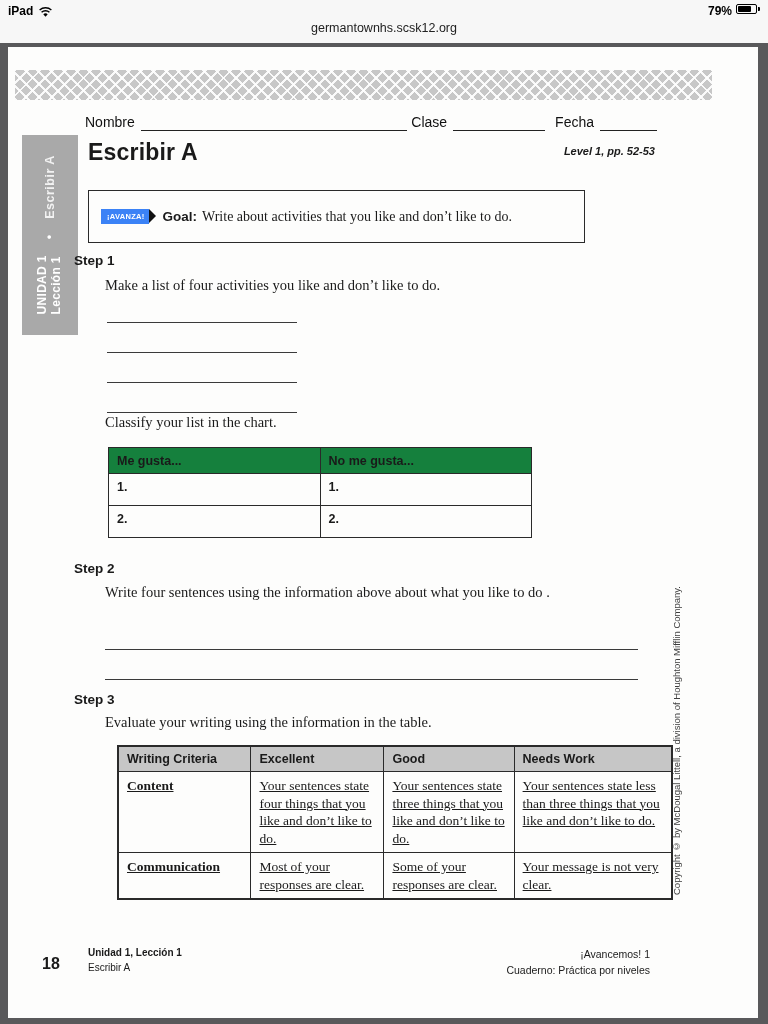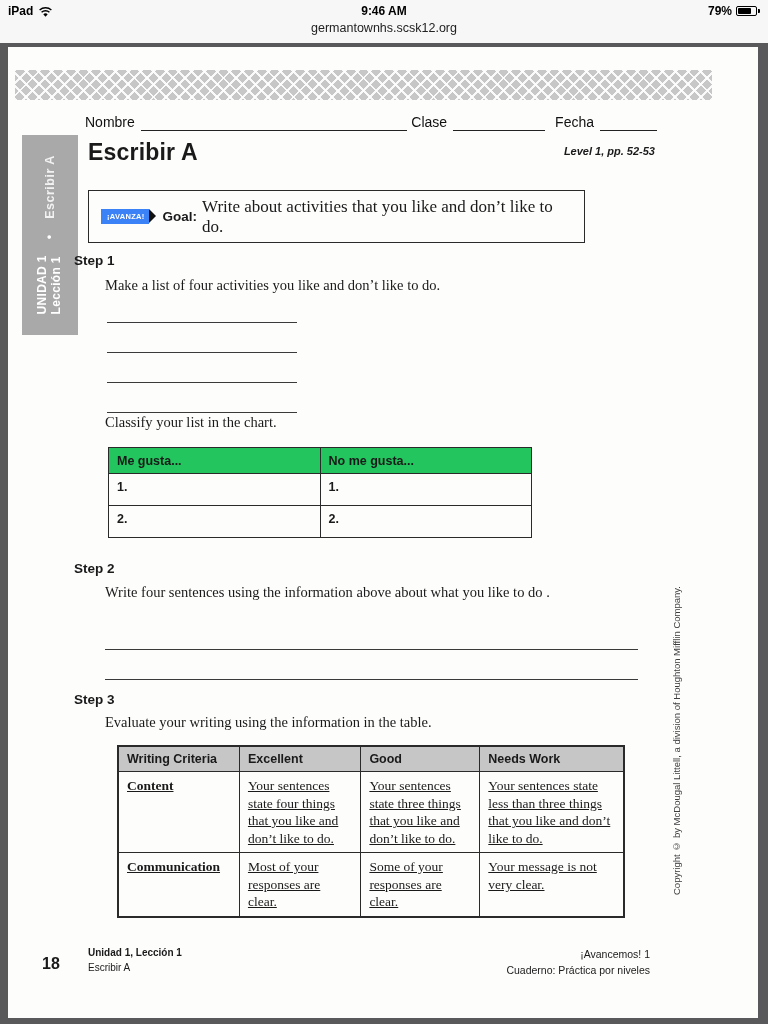--- a/index.html
+++ b/index.html
@@ -17,21 +17,21 @@
     position:absolute; left:0; top:0; width:768px; height:43px;
     background:#f7f7f7;
     z-index:5;
   }
   .status-row {
     position:absolute; left:0; top:0; width:100%; height:21px;
     display:flex; align-items:center; justify-content:space-between;
     padding:0 8px; font-size:12px; font-weight:bold; color:#000;
   }
   .status-left { display:flex; align-items:flex-end; gap:5px; }
-  .status-right { display:flex; align-items:center; gap:4px; }
+  .status-right { display:flex; align-items:flex-start; gap:4px; }
   .status-time { position:absolute; left:0; right:0; text-align:center; top:4px; font-size:12px; font-weight:bold; }
   .wifi { width:15px; height:11px; }
   .battery { display:flex; align-items:center; }
   .batt-body {
     width:21px; height:10px; border:1px solid #000; border-radius:2px;
     padding:1px; display:flex;
   }
   .batt-fill { width:79%; background:#000; border-radius:1px; }
   .batt-cap { width:2px; height:4px; background:#000; border-radius:0 1px 1px 0; margin-left:1px; }
   .url-row {
@@ -96,43 +96,43 @@
     background:#3b82f6; color:#fff; font-size:7.5px; font-weight:bold;
     padding:3px 4px 3px 6px; letter-spacing:.3px;
     position:relative; margin-right:14px; flex:none;
   }
   .avanza::after {
     content:""; position:absolute; right:-7px; top:0;
     border-top:7.5px solid transparent; border-bottom:7.5px solid transparent;
     border-left:7px solid #111;
   }
   .goal-label { font-weight:bold; font-size:13.5px; margin-right:5px; }
-  .goal-text { font-family:"Liberation Serif", serif; font-size:17px; }
+  .goal-text { font-family:"Liberation Serif", serif; font-size:14px; }
 
   .step-head { position:absolute; font-size:13.5px; font-weight:bold; }
   .serif-line { position:absolute; font-family:"Liberation Serif", serif; font-size:14.5px; }
 
   .lines-block { position:absolute; }
   .lines-block .wline { height:30px; border-bottom:1.2px solid #3a3a3a; }
 
   
   .t1 {
     position:absolute; left:100px; top:400px; width:424px;
     border:1.5px solid #2a2a2a; border-collapse:collapse;
   }
   .t1 td, .t1 th { border:1px solid #2a2a2a; }
   .t1 th {
-    background:#22c55e; text-align:left; font-size:12.5px;
+    background:#15803d; text-align:left; font-size:12.5px;
     padding:5px 8px; height:26px;
   }
   .t1 td { font-size:12.5px; font-weight:bold; padding:6px 8px; height:32px; vertical-align:top; }
 
   
   .t2 {
-    position:absolute; left:109px; top:698px; width:508px;
+    position:absolute; left:109px; top:698px; width:556px;
     border:2px solid #2a2a2a; border-collapse:collapse;
     font-family:"Liberation Serif", serif;
   }
   .t2 td, .t2 th { border:1px solid #2a2a2a; vertical-align:top; }
   .t2 th {
     background:#c6c6c6; font-family:"Liberation Sans", sans-serif;
     text-align:left; font-size:12.5px; padding:5px 8px; height:25px;
   }
   .t2 td { font-size:13.5px; padding:5px 8px; line-height:1.3;text-decoration:underline; }
   .t2 td.crit { font-weight:bold; }
@@ -157,21 +157,20 @@
 <div class="statusbar">
   <div class="status-row">
     <div class="status-left">
       <span>iPad</span>
       <svg class="wifi" viewBox="0 0 16 12">
         <path d="M8 10.6 L5.6 7.9 a3.6 3.6 0 0 1 4.8 0 Z" fill="#000"></path>
         <path d="M3.7 5.8 a6.3 6.3 0 0 1 8.6 0" stroke="#000" stroke-width="1.5" fill="none"></path>
         <path d="M1.6 3.4 a9.4 9.4 0 0 1 12.8 0" stroke="#000" stroke-width="1.5" fill="none"></path>
       </svg>
     </div>
-    <div class="status-time">9:46 AM</div>
     <div class="status-right">
       <span>79%</span>
       <span class="battery">
         <span class="batt-body">
             <span class="batt-fill"></span>
           </span>
           <span class="batt-cap"></span>
       </span>
     </div>
   </div>

